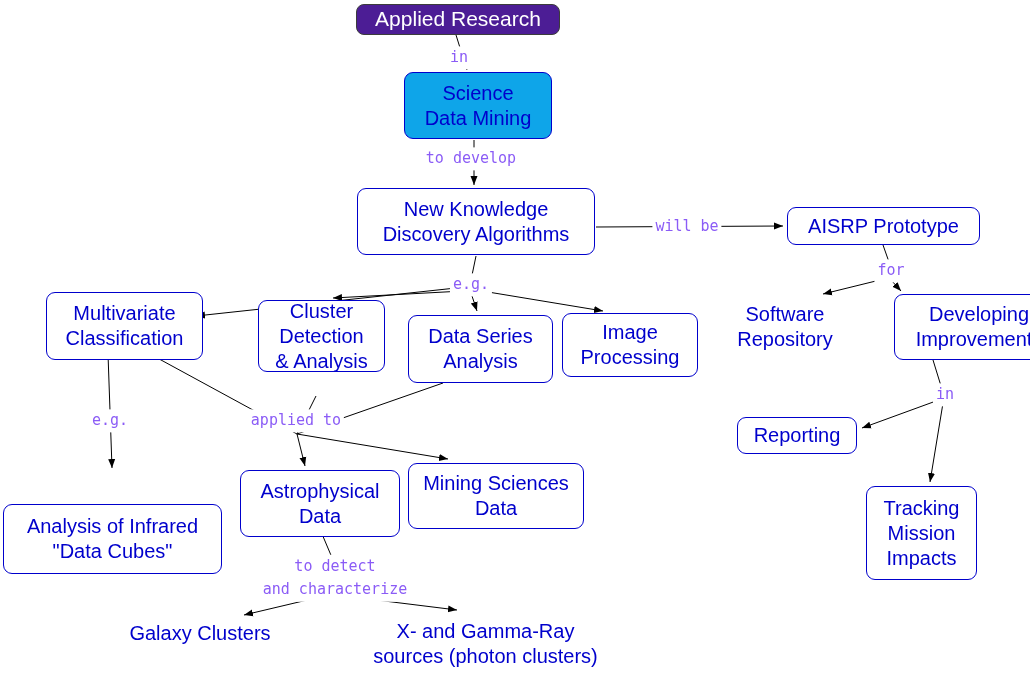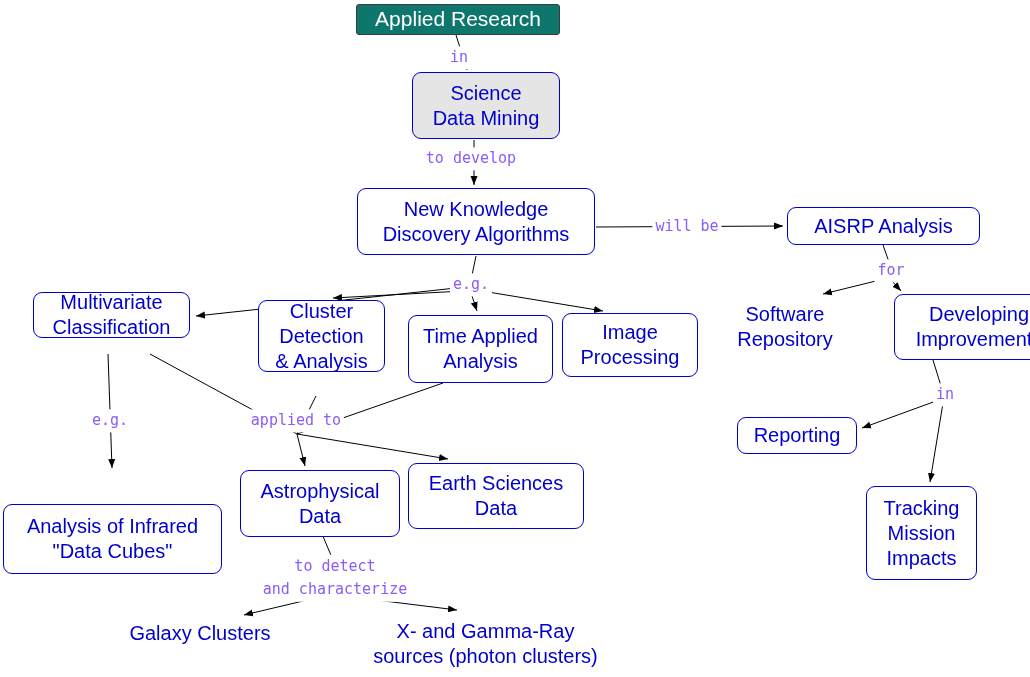--- a/index.html
+++ b/index.html
@@ -28,31 +28,30 @@
     line-height: 1.25;
     color: #0000cc;
   }
   .node-label { white-space: pre-line; }
   .node-box {
     background: #ffffff;
     border: 1.5px solid #0000cc;
     border-radius: 9px;
   }
   .node-gray {
-    background: #0f766e;
+    background: #4c1d95;
     border: 1.5px solid #3c3c3c;
-    border-radius: 3px;
+    border-radius: 8px;
     color: #ffffff;
     font-size: 21px;
   }
   .node-pink {
-    background: #e5e5e5;
+    background: #0ea5e9;
     border: 1.5px solid #0000cc;
     border-radius: 9px;
-    margin-left: 8px;
   }
   .node-text { background: transparent; border: none; }
   .edge-label {
     position: absolute;
     transform: translate(-50%, -50%);
     background: #ffffff;
     padding: 0 3px;
     font-family: "DejaVu Sans Mono", "Liberation Mono", monospace;
     font-size: 15px;
     line-height: 1.55;
@@ -100,49 +99,49 @@
     </div>
     <div class="node node-pink" style="left: 404px; top: 72px; width: 148px; height: 67px;">
       <span class="node-label">Science
 Data Mining</span>
     </div>
     <div class="node node-box" style="left: 357px; top: 188px; width: 238px; height: 67px;">
       <span class="node-label">New Knowledge
 Discovery Algorithms</span>
     </div>
     <div class="node node-box" style="left: 787px; top: 207px; width: 193px; height: 38px;">
-      <span class="node-label">AISRP Analysis</span>
+      <span class="node-label">AISRP Prototype</span>
     </div>
-    <div class="node node-box" style="left: 33px; top: 292px; width: 157px; height: 46px;">
+    <div class="node node-box" style="left: 46px; top: 292px; width: 157px; height: 68px;">
       <span class="node-label">Multivariate
 Classification</span>
     </div>
     <div class="node node-box" style="left: 258px; top: 300px; width: 127px; height: 72px;">
       <span class="node-label">Cluster
 Detection
 &amp; Analysis</span>
     </div>
     <div class="node node-box" style="left: 408px; top: 315px; width: 145px; height: 68px;">
-      <span class="node-label">Time Applied
+      <span class="node-label">Data Series
 Analysis</span>
     </div>
     <div class="node node-box" style="left: 562px; top: 313px; width: 136px; height: 64px;">
       <span class="node-label">Image
 Processing</span>
     </div>
     <div class="node node-box" style="left: 3px; top: 472px; width: 219px; height: 70px; margin-top: 32px;">
       <span class="node-label">Analysis of Infrared
 "Data Cubes"</span>
     </div>
     <div class="node node-box" style="left: 240px; top: 470px; width: 160px; height: 67px;">
       <span class="node-label">Astrophysical
 Data</span>
     </div>
     <div class="node node-box" style="left: 408px; top: 463px; width: 176px; height: 66px;">
-      <span class="node-label">Earth Sciences
+      <span class="node-label">Mining Sciences
 Data</span>
     </div>
     <div class="node node-text" style="left: 730px; top: 296px; width: 110px; height: 62px;">
       <span class="node-label">Software
 Repository</span>
     </div>
     <div class="node node-box" style="left: 858px; top: 294px; width: 170px; height: 66px; margin-left: 36px;">
       <span class="node-label">Developing
 Improvements</span>
     </div>

